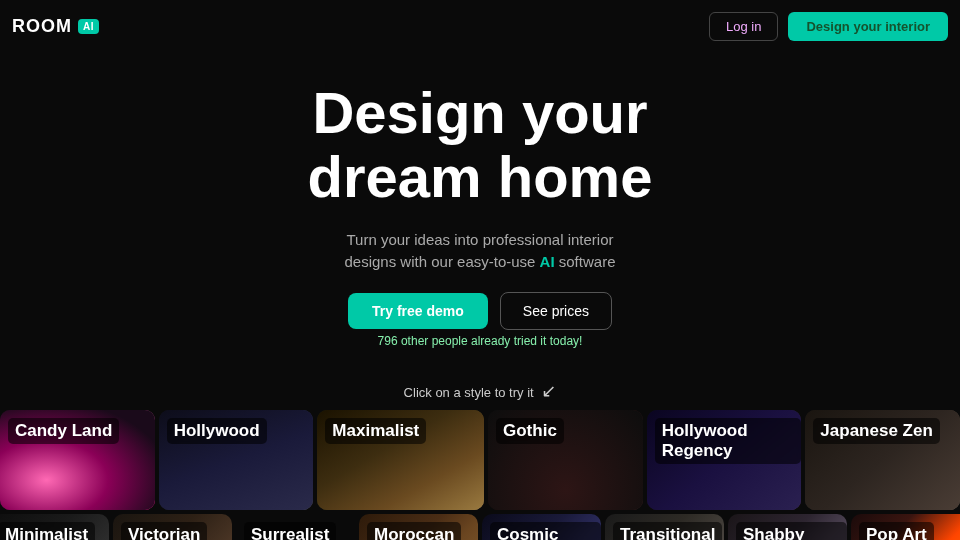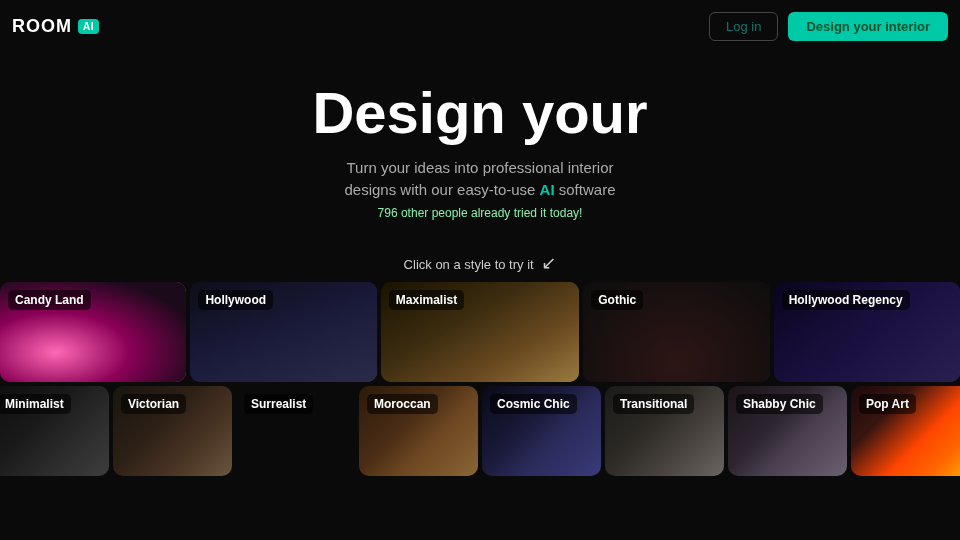--- a/index.html
+++ b/index.html
@@ -41,21 +41,21 @@
       letter-spacing: 0.5px;
     }
     .nav-right {
       display: flex;
       align-items: center;
       gap: 10px;
     }
     .btn-login {
       background: transparent;
       border: 1px solid #444;
-      color: #0f766e;
+      color: #f0abfc;
       padding: 6px 16px;
       border-radius: 6px;
       cursor: pointer;
       font-size: 13px;
     }
     .btn-design {
       background: #00c9a7;
       border: none;
       color: #14532d;
       padding: 7px 18px;
@@ -72,21 +72,21 @@
     }
     .hero h1 {
       font-size: 58px;
       font-weight: 800;
       line-height: 1.1;
       color: #fff;
     }
     .hero p {
       color: #aaa;
       font-size: 15px;
-      margin-top: 12px;
+      margin-top: 20px;
       line-height: 1.5;
     }
     .hero p .ai-highlight {
       color: #00c9a7;
       font-weight: 700;
     }
     .hero-buttons {
       display: flex;
       align-items: center;
       justify-content: center;
@@ -161,21 +161,21 @@
       position: absolute;
       top: 0; left: 0;
     }
 
     .style-card .card-label {
       position: absolute;
       top: 8px;
       left: 8px;
       background: rgba(0,0,0,0.55);
       color: #fff;
-      font-size: 12px;
+      font-size: 17px;
       font-weight: 600;
       padding: 3px 7px;
       border-radius: 5px;
       backdrop-filter: blur(2px);
     }
 
     
     .card-candy { background: linear-gradient(135deg, #1a0a1a 0%, #2d1033 40%, #ff69b4 80%, #ff1493 100%); }
     .card-futuristic { background: linear-gradient(135deg, #0d0d1a 0%, #1a1a2e 40%, #2d3561 70%, #555 100%); }
     .card-maximalist { background: linear-gradient(135deg, #1a1a0a 0%, #2d2d10 30%, #4a3d15 60%, #8b7355 100%); padding-left: 12px; }
@@ -254,25 +254,30 @@
   </div>
   <div class="nav-right">
     <button class="btn-login">Log in</button>
     <button class="btn-design">Design your interior</button>
   </div>
 </nav>
 
 <div class="hero">
   <h1>
     <span>Design your</span><br>
+    <span>dream home</span>
   </h1>
   <p>
     <span>Turn your ideas into professional interior</span><br>
     <span>designs with our easy-to-use</span> <span class="ai-highlight">AI</span> <span>software</span>
   </p>
+  <div class="hero-buttons">
+    <button class="btn-free-demo">Try free demo</button>
+    <button class="btn-see-prices">See prices</button>
+  </div>
   <div class="social-proof">796 other people already tried it today!</div>
 </div>
 
 <div class="style-section">
   <div class="click-hint">
     <span>Click on a style to try it</span>
   </div>
   <div class="style-rows-wrap">
     <div class="style-row row1" id="row1">
         <div class="style-card card-candy">
@@ -288,20 +293,24 @@
           <div class="card-label">Maximalist</div>
         </div>
         <div class="style-card card-gothic">
           <div class="card-bg"></div>
           <div class="card-label">Gothic</div>
         </div>
         <div class="style-card card-hollywood">
           <div class="card-bg"></div>
           <div class="card-label">Hollywood Regency</div>
         </div>
+        <div class="style-card card-japanese">
+          <div class="card-bg"></div>
+          <div class="card-label">Japanese Zen</div>
+        </div>
       </div>
     <div class="style-row row2" id="row2">
         <div class="style-card card-minimalist">
           <div class="card-bg"></div>
           <div class="card-label">Minimalist</div>
         </div>
         <div class="style-card card-victorian">
           <div class="card-bg"></div>
           <div class="card-label">Victorian</div>
         </div>

